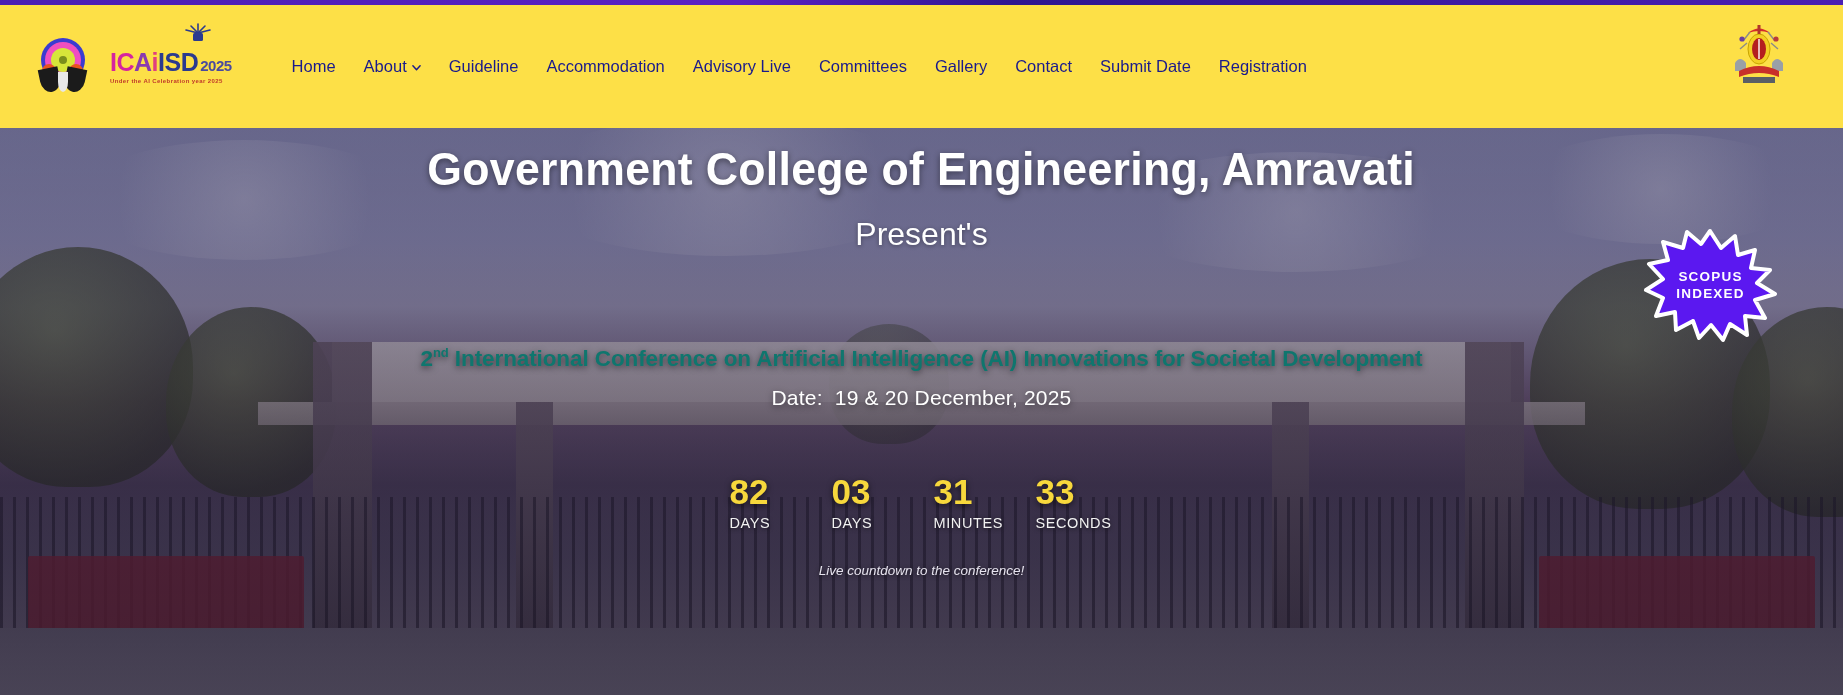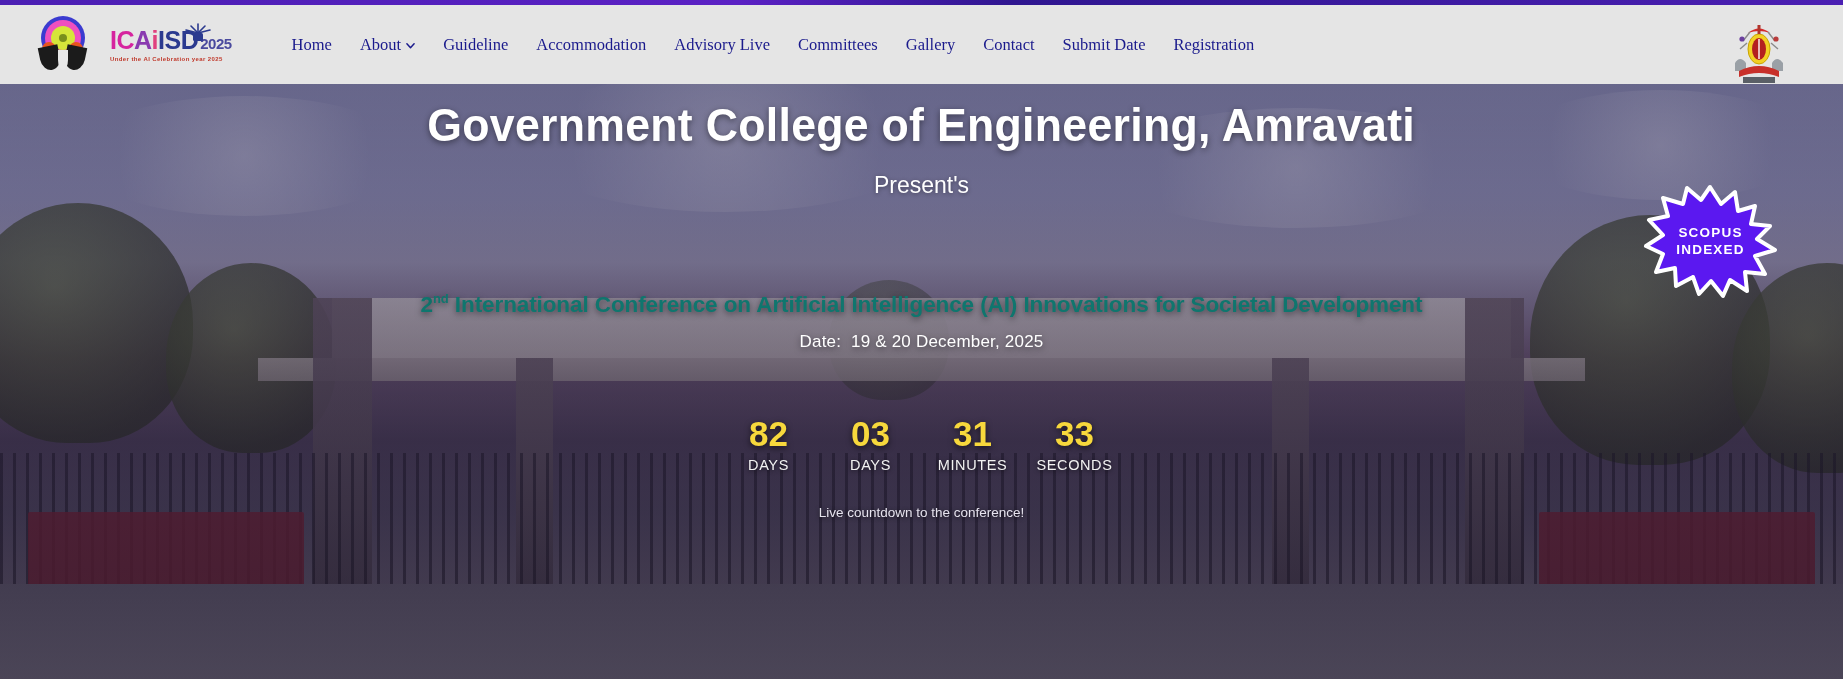--- a/index.html
+++ b/index.html
@@ -10,22 +10,22 @@
   }
 
   
   .topbar {
     height:5px; width:100%;
     background:linear-gradient(90deg,#4b1fb3 0%, #5b21c4 40%, #2f1690 55%, #4b1fb3 100%);
   }
 
   
   .header {
-    height:79px; width:100%;
-    background:#e5e5e5;
+    height:123px; width:100%;
+    background:#fde047;
     display:flex; align-items:center;
     position:relative;
   }
   .logo-group { display:flex; align-items:center; padding-left:38px; gap:14px; }
 
   .gcoea-seal { width:50px; height:58px; position:relative; }
   .gcoea-seal .ring {
     position:absolute; left:3px; top:0; width:44px; height:44px; border-radius:50%;
     background:#3b3bd0;
   }
@@ -77,21 +77,21 @@
   .logo-spark {
     position:absolute; left:178px; top:16px; width:40px; height:22px;
   }
 
   .nav {
     display:flex; align-items:center; gap:28px;
     margin-left:60px;
   }
   .nav a {
     color:#1a1a8c; font-size:16.5px; text-decoration:none;
-    font-family:Liberation Serif, serif;
+    font-family:Liberation Sans, sans-serif;
     display:flex; align-items:center; gap:5px; white-space:nowrap;
   }
   .caret { width:9px; height:9px; display:inline-block; position:relative; top:1px;}
 
   .emblem {
     position:absolute; right:55px; top:14px;
     width:58px; height:66px;
   }
 
   
@@ -161,51 +161,51 @@
     padding-top:14px;
   }
 
   .h-college {
     color:#ffffff; font-size:46px; font-weight:bold;
     font-family:"Liberation Sans Narrow","Liberation Sans", sans-serif;
     letter-spacing:.3px; text-shadow:0 2px 6px rgba(0,0,0,.45);
     transform:scaleX(.97);
   }
   .h-presents {
-    color:#ffffff; font-size:23px; margin-top:20px;
+    color:#ffffff; font-size:32px; margin-top:20px;
     text-shadow:0 1px 4px rgba(0,0,0,.4);
   }
   .h-acronym {
     color:#ffffff; font-size:53px; font-weight:bold; margin-top:14px;
     letter-spacing:.5px; text-shadow:0 2px 8px rgba(0,0,0,.45);
   }
   .h-subtitle {
     color:#0f766e; font-size:22.5px; font-weight:bold; margin-top:92px;
     text-shadow:0 2px 6px rgba(0,0,0,.55); letter-spacing:-.1px;
   }
   .h-subtitle sup { font-size:13px; vertical-align:super; }
   .h-date {
-    color:#ffffff; font-size:17px; margin-top:14px;
+    color:#ffffff; font-size:21px; margin-top:14px;
     text-shadow:0 2px 6px rgba(0,0,0,.5); letter-spacing:.2px;
   }
 
   .countdown {
     display:flex; gap:24px; margin-top:62px; align-items:flex-start;
   }
-  .cd-unit { display:flex; flex-direction:column; align-items:center; min-width:78px; }
+  .cd-unit { display:flex; flex-direction:column; min-width:78px; }
   .cd-value {
     color:#f7d83c; font-size:35px; font-weight:bold;
     text-shadow:0 2px 6px rgba(0,0,0,.6);
   }
   .cd-label {
     color:#f2f2f2; font-size:14.5px; margin-top:3px; letter-spacing:.6px;
     text-shadow:0 1px 4px rgba(0,0,0,.6);
   }
   .cd-note {
-    color:#e6e3ee; font-size:13.5px; margin-top:32px;
+    color:#e6e3ee; font-size:13.5px; font-style:italic; margin-top:32px;
     text-shadow:0 1px 4px rgba(0,0,0,.6);
   }
 
   .scopus-badge {
     position:absolute; right:65px; top:100px; width:135px; height:115px; z-index:6;
   }
   .scopus-text {
     position:absolute; inset:0; display:flex; flex-direction:column;
     align-items:center; justify-content:center;
     color:#ffffff; font-size:13.5px; font-weight:bold; letter-spacing:1.2px;

